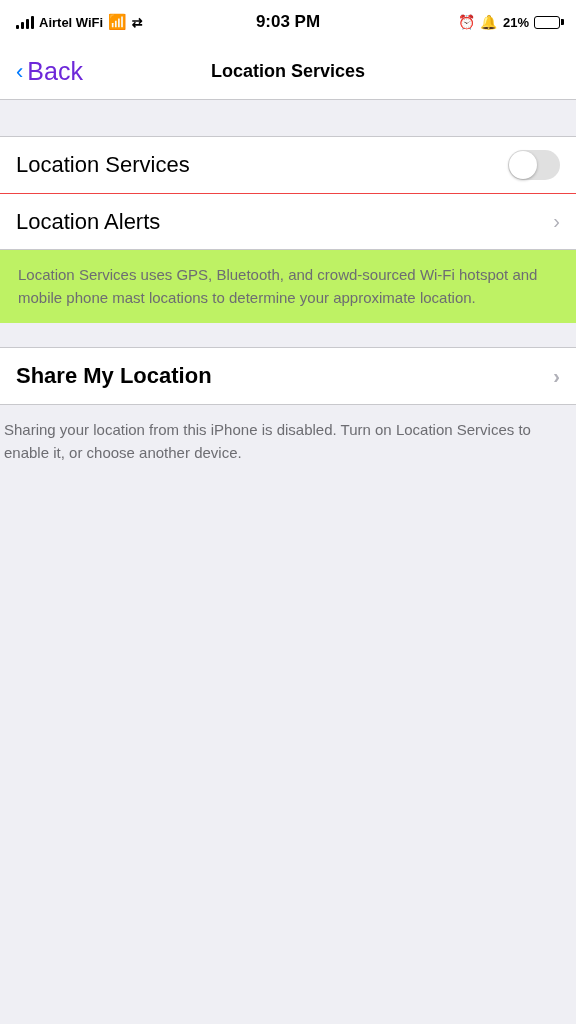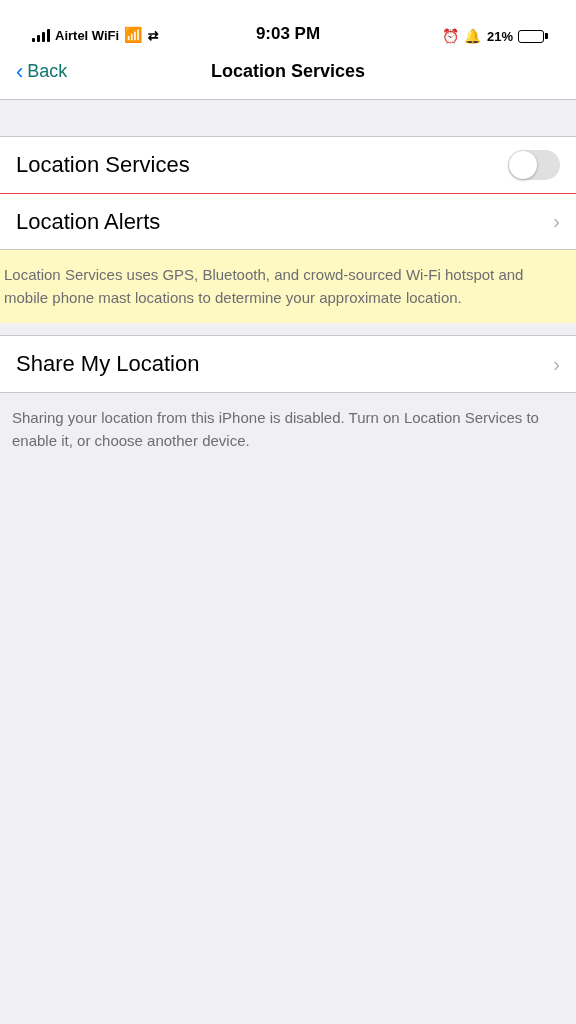--- a/index.html
+++ b/index.html
@@ -11,23 +11,23 @@
       font-family: -apple-system, 'Helvetica Neue', Helvetica, Arial, sans-serif;
       background: #efeff4;
       color: #000;
     }
 
     
     .status-bar {
       background: #fff;
       height: 44px;
       display: flex;
-      align-items: flex-end;
+      align-items: center;
       justify-content: space-between;
-      padding: 0 32px;
+      padding: 0 16px;
       font-size: 15px;
       font-weight: 600;
     }
     .status-left {
       display: flex;
       align-items: center;
       gap: 5px;
       font-size: 13px;
     }
     .status-center {
@@ -180,42 +180,43 @@
       top: 1px;
       left: 1px;
       transition: left 0.2s;
     }
     .toggle.off .toggle-knob {
       left: 1px;
     }
 
     
     .info-block {
-      background: #fef9c3;
-      padding: 14px 18px 14px 4px;
+      background: #bef264;
+      padding: 14px 18px 14px 18px;
     }
     .info-text {
       font-size: 15px;
       color: #6d6d72;
       line-height: 1.5;
     }
     .info-link {
       color: #007aff;
       font-size: 15px;
       text-decoration: none;
       cursor: pointer;
     }
 
     
     .share-section {
-      margin-top: 4px;
+      margin-top: 16px;
+      font-weight: bold;
     }
     .share-desc {
       background: #efeff4;
-      padding: 14px 12px;
+      padding: 14px 4px;
     }
     .share-desc-text {
       font-size: 15px;
       color: #6d6d72;
       line-height: 1.5;
     }
   </style>
 </head>
 <body>
 
@@ -244,21 +245,21 @@
       <span class="battery-body">
         <span class="battery-fill"></span>
       </span>
     </span>
   </div>
 </div>
 
 <div class="nav-bar">
   <div class="nav-back">
     <span class="nav-back-chevron">‹</span>
-    <span style="color:#0f766e; font-size:18px;">Back</span>
+    <span style="color:#6d28d9; font-size:25px;">Back</span>
   </div>
   <div class="nav-title">Location Services</div>
 </div>
 
 <div class="section-gap"></div>
 
 <div class="settings-section">
   <div class="settings-row">
     <span class="settings-row-label settings-row-label-lg">Location Services</span>
     <div class="toggle off">

